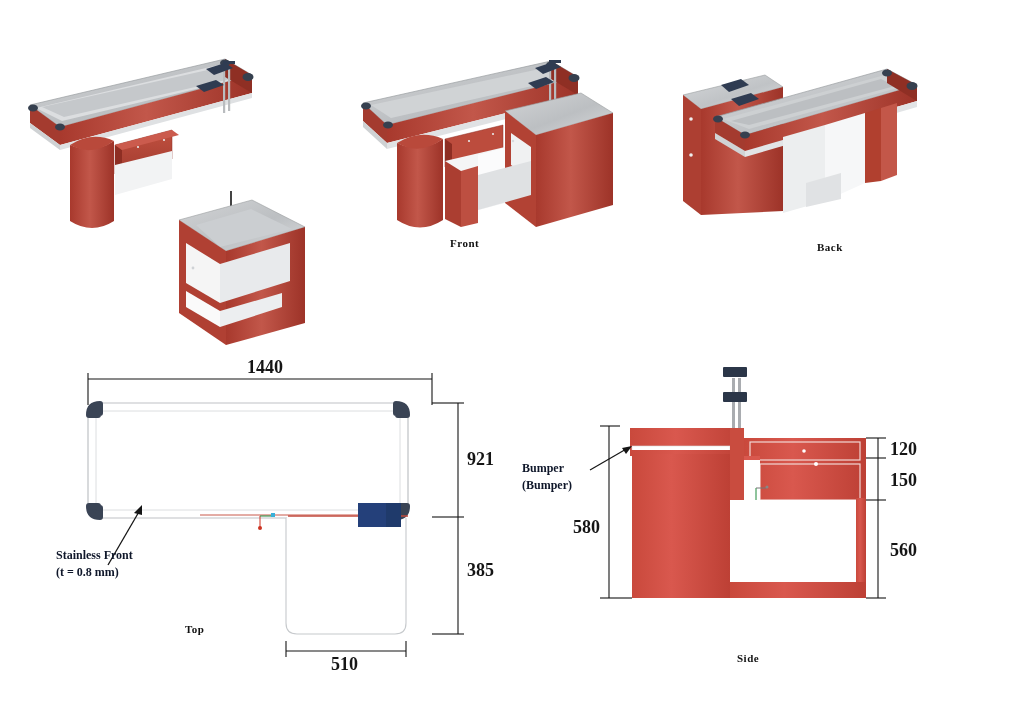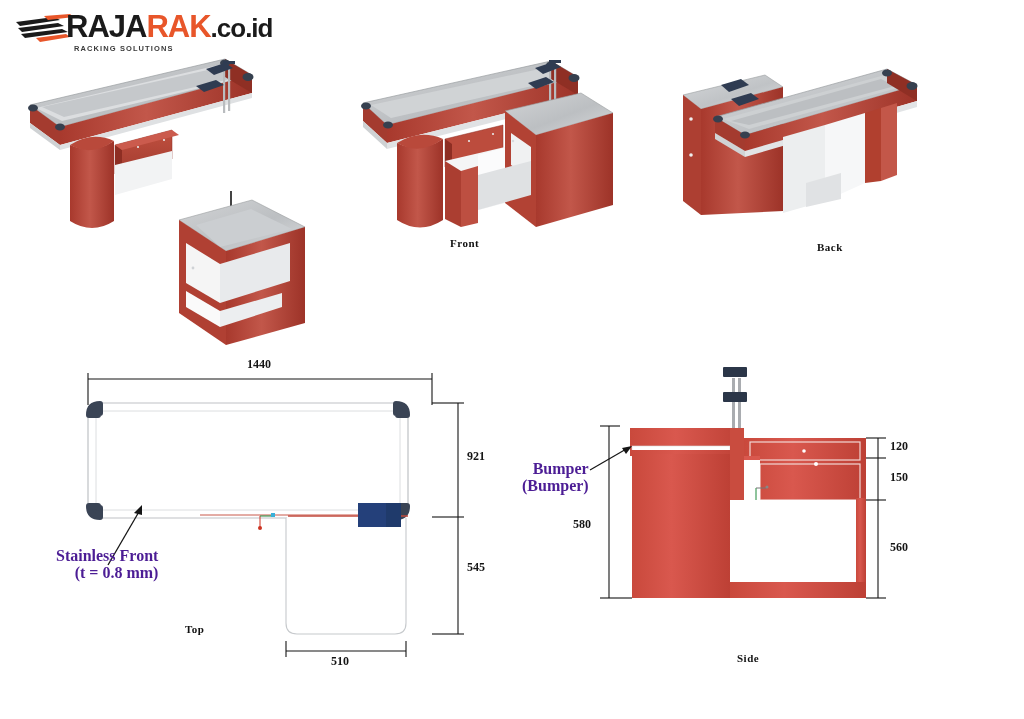--- a/index.html
+++ b/index.html
@@ -35,49 +35,36 @@
   .view{position:absolute;}
   .view-label{
     position:absolute;
     font-family:"Liberation Serif", serif;
     font-weight:bold;font-size:11px;color:#111;
     letter-spacing:.5px;white-space:nowrap;
   }
   .dim-label{
     position:absolute;
     font-family:"Liberation Serif", serif;
-    font-weight:bold;font-size:12px;color:#151515;
+    font-weight:bold;font-size:18px;color:#151515;
     white-space:nowrap;
   }
   .note-label{
     position:absolute;
     font-family:"Liberation Serif", serif;
-    font-weight:bold;font-size:16px;color:#4c1d95;
-    line-height:17px;white-space:nowrap;text-align:right;
+    font-weight:bold;font-size:12px;color:#0f172a;
+    line-height:17px;white-space:nowrap;text-align:left;
   }
   svg{display:block;overflow:visible;}
 </style>
 </head>
 <body>
 
 <div class="page">
 
-  <div class="logo">
-    <svg class="logo-swoosh" viewBox="0 0 60 30">
-      <path d="M2 8 L40 3 L46 6 L6 12 Z" fill="#1a1a1a"></path>
-      <path d="M4 14 L44 9 L50 12 L8 18 Z" fill="#1a1a1a"></path>
-      <path d="M7 20 L48 15 L54 18 L11 24 Z" fill="#1a1a1a"></path>
-      <path d="M30 2 L56 0 L60 3 L34 6 Z" fill="#e8562a"></path>
-      <path d="M22 24 L52 20 L56 23 L26 28 Z" fill="#e8562a"></path>
-    </svg>
-    <div class="logo-text">
-      <span class="t-raja">RAJA</span><span class="t-rak">RAK</span><span class="t-dot">.co.id</span>
-    </div>
-    <div class="logo-sub">RACKING SOLUTIONS</div>
-  </div>
 
   <div class="view" style="left:20px;top:55px;width:330px;height:260px;">
     <svg width="330" height="260" viewBox="0 0 330 260">
       <defs>
         <linearGradient id="redV" x1="0" y1="0" x2="1" y2="0">
           <stop offset="0%" stop-color="#a8392d"></stop>
             <stop offset="45%" stop-color="#c2574a"></stop>
             <stop offset="100%" stop-color="#9d3328"></stop>
         </linearGradient>
         <linearGradient id="redFlat" x1="0" y1="0" x2="0" y2="1">
@@ -327,21 +314,21 @@
       </g>
 
       <g>
         <line x1="48" y1="210" x2="80" y2="155" stroke="#151515" stroke-width="1.3"></line>
         <polygon points="82,150 74,158 82,160" fill="#151515"></polygon>
       </g>
     </svg>
 
     <div class="dim-label" style="left:187px;top:2px;">1440</div>
     <div class="dim-label" style="left:407px;top:94px;">921</div>
-    <div class="dim-label" style="left:407px;top:205px;">545</div>
+    <div class="dim-label" style="left:407px;top:205px;">385</div>
     <div class="dim-label" style="left:271px;top:299px;">510</div>
 
     <div class="note-label" style="left:-4px;top:192px;">
       <span>Stainless Front</span><br>
       <span>(t = 0.8 mm)</span>
     </div>
 
     <div class="view-label" style="left:125px;top:268px;">Top</div>
   </div>
 

